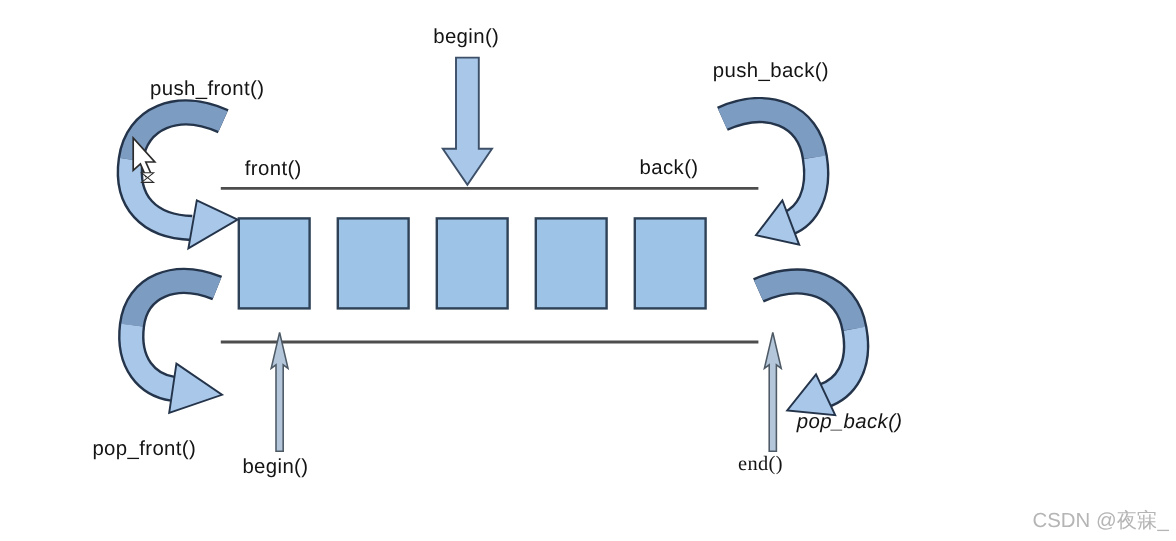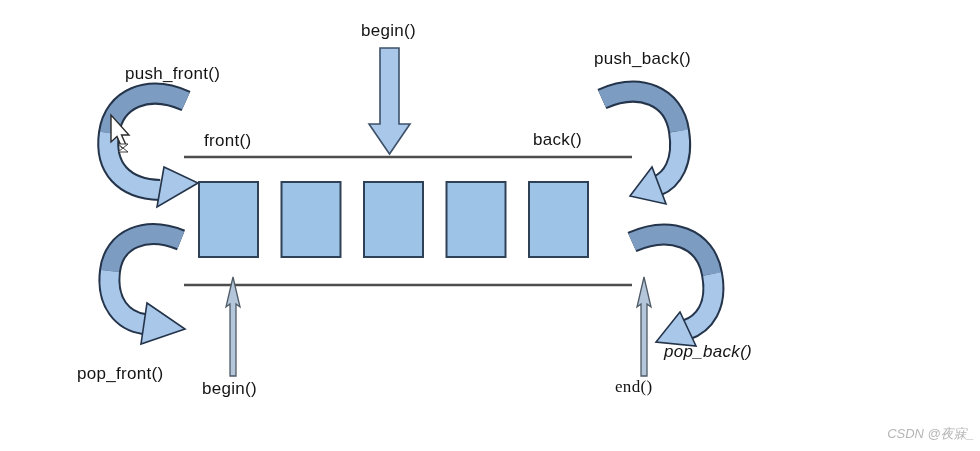--- a/index.html
+++ b/index.html
@@ -17,25 +17,24 @@
     font-size: 17px;
     line-height: 20px;
     letter-spacing: 0.3px;
     color: var(--label-text, #141414);
     white-space: nowrap;
   }
   .watermark {
     position: absolute;
     right: 6px;
     top: 426px;
-    font-size: 13px;
+    font-size: 17px;
     line-height: 16px;
     color: var(--watermark-text, #b5b5b5);
     white-space: nowrap;
-    font-style: italic;
   }
   .rail { stroke: var(--rail-line, #4d4d4d); stroke-width: 2.4; }
   .arrow-outline { fill: none; stroke: var(--arrow-outline, #24344a); stroke-width: 22; }
   .arrow-dark    { fill: none; stroke: var(--arrow-dark, #7d9cc2);   stroke-width: 18; }
   .arrow-light   { fill: none; stroke: var(--arrow-light, #a9c7e9);  stroke-width: 18; }
   .arrow-head    { fill: var(--arrow-light, #a9c7e9); stroke: var(--arrow-outline, #24344a); stroke-width: 1.6; }
   .straight-arrow { fill: var(--straight-arrow-fill, #a9c7e9); stroke: var(--straight-arrow-outline, #3d5068); stroke-width: 1.6; }
   .iter-arrow { fill: var(--iterator-arrow-fill, #b3c6da); stroke: var(--iterator-arrow-outline, #4e5a66); stroke-width: 1.3; }
   .deque-box { fill: var(--box-fill, #9dc3e6); stroke: var(--box-border, #2e4156); stroke-width: 2; }
   .cursor-shape { fill: #ffffff; stroke: #2b2b2b; stroke-width: 1.4; }

